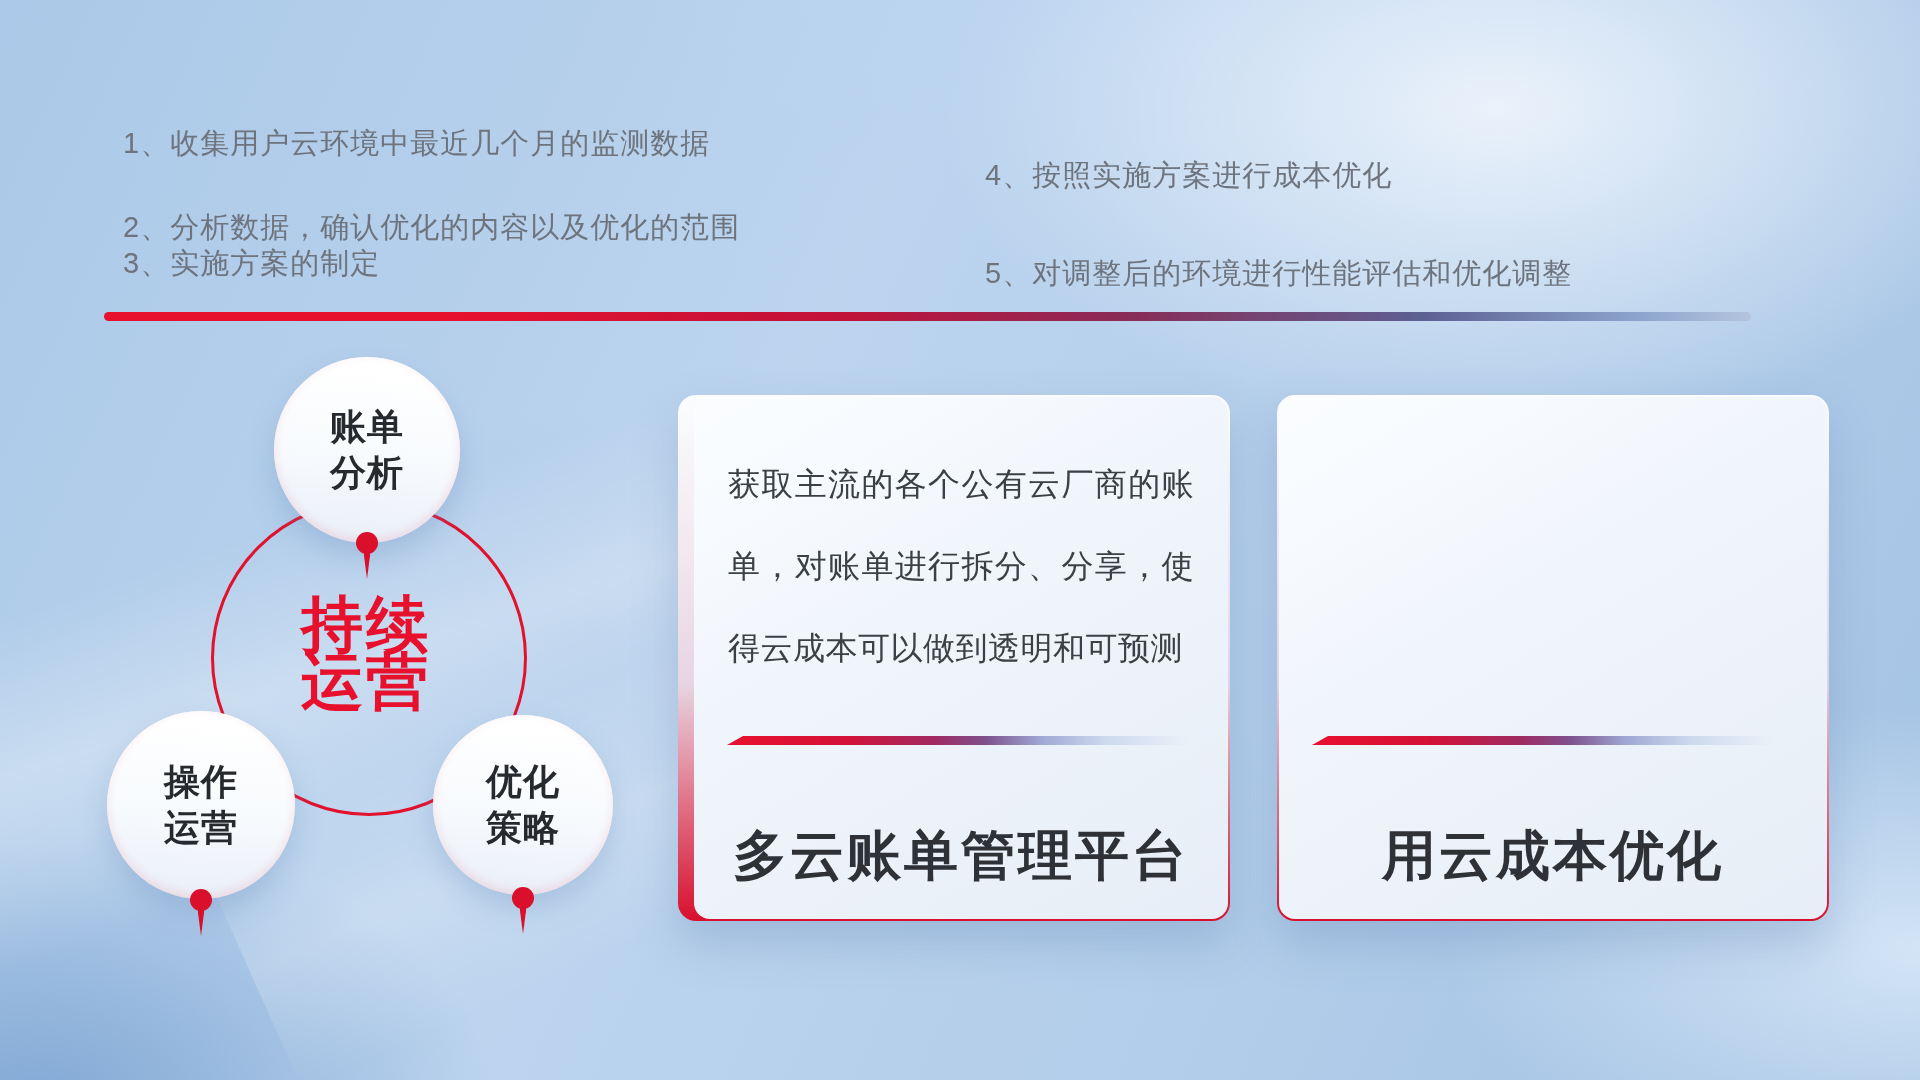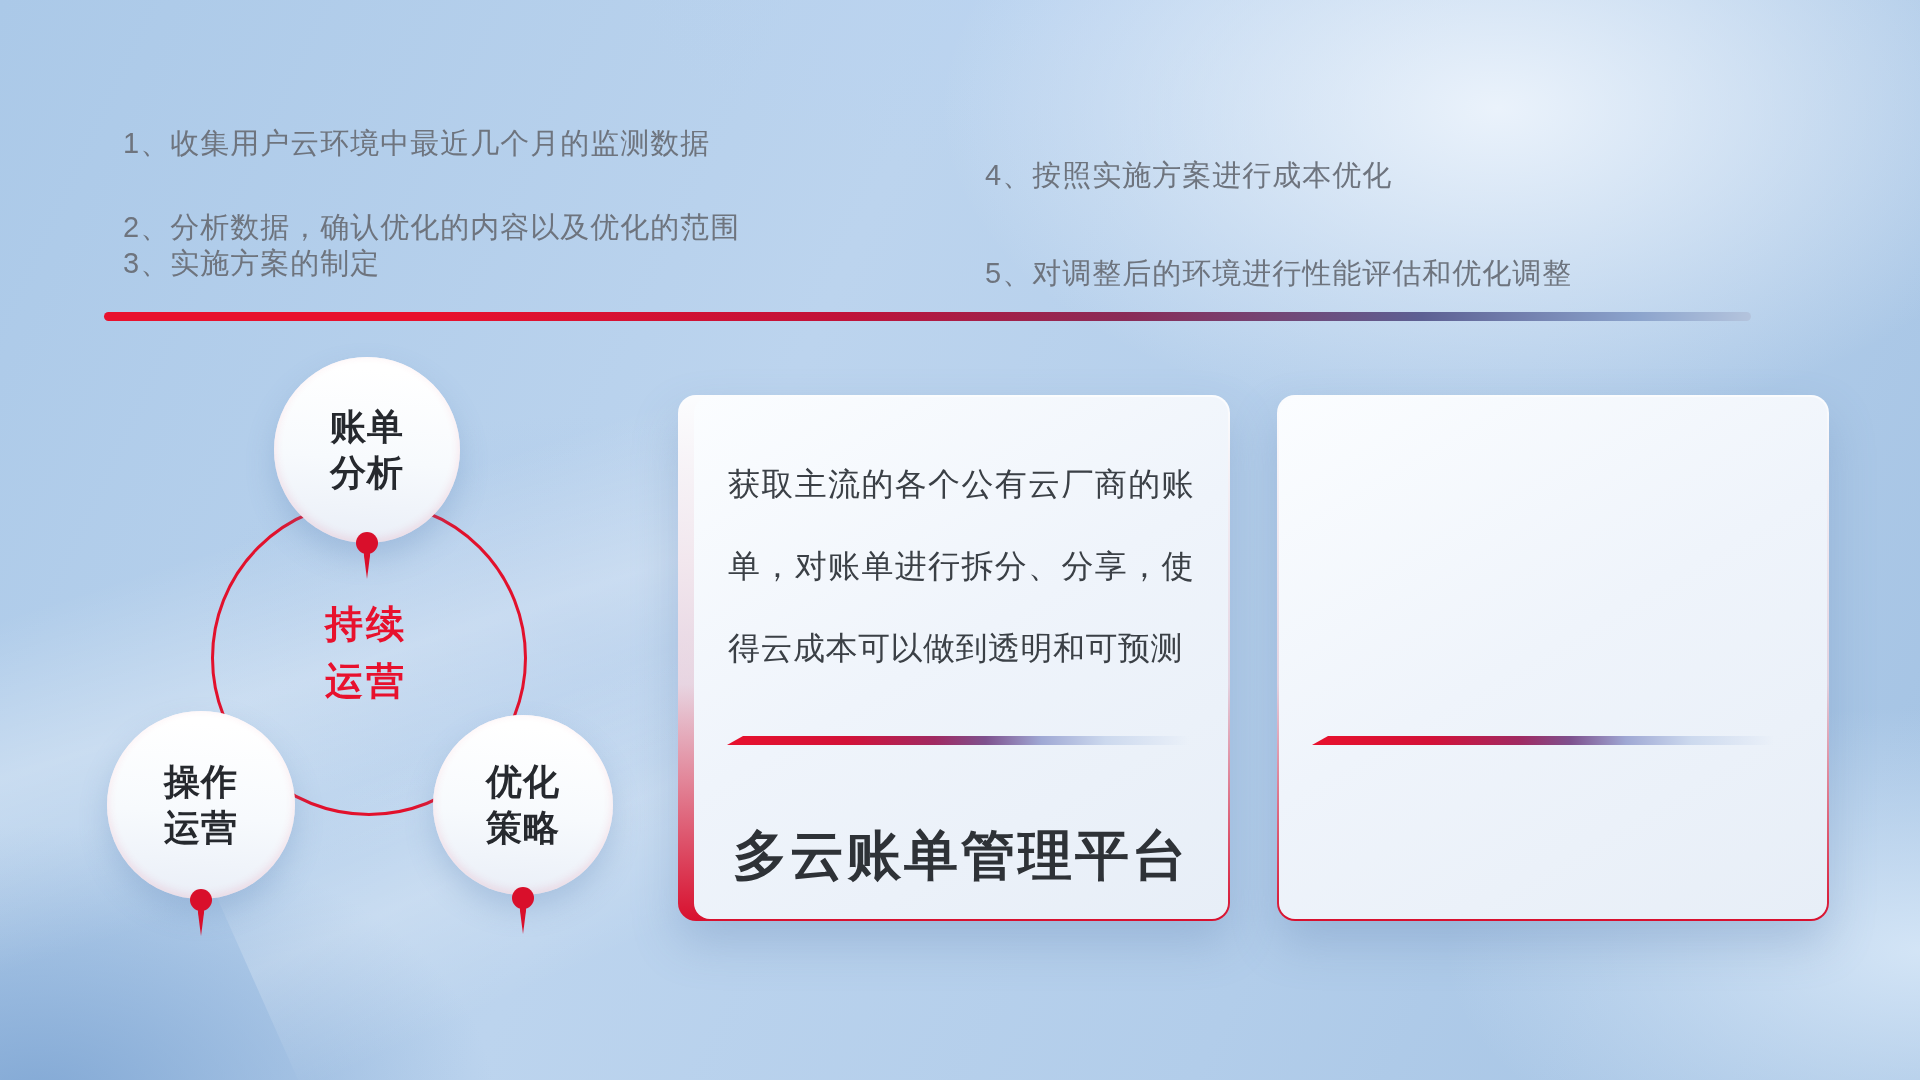--- a/index.html
+++ b/index.html
@@ -33,21 +33,21 @@
   
   .ring{position:absolute;left:211px;top:500px;width:310px;height:310px;border:3px solid #e2112c;border-radius:50%;z-index:1;}
   .node{position:absolute;border-radius:50%;z-index:2;display:flex;flex-direction:column;align-items:center;justify-content:center;
     text-align:center;color:#26292e;font-weight:600;font-size:36px;line-height:46px;letter-spacing:1px;
     background:linear-gradient(185deg,#ffffff 10%,#f7fafd 55%,#e9eef7 100%);
     box-shadow:0 14px 28px rgba(104,138,184,0.30), inset 0 -3px 10px rgba(228,60,92,0.14), inset 0 2px 4px rgba(255,255,255,0.9);}
   .node-top{left:274px;top:357px;width:186px;height:186px;}
   .node-bl{left:107px;top:711px;width:188px;height:188px;}
   .node-br{left:433px;top:715px;width:180px;height:180px;}
   .center-label{position:absolute;left:366px;top:653px;transform:translate(-50%,-50%);z-index:2;
-    color:#e8112d;font-weight:800;font-size:38px;line-height:57px;text-align:center;letter-spacing:3px;}
+    color:#e8112d;font-weight:800;font-size:62px;line-height:57px;text-align:center;letter-spacing:3px;}
   .pin{position:absolute;width:22px;height:22px;border-radius:50%;background:#d90f2b;z-index:3;}
   .pin::after{content:"";position:absolute;left:50%;top:20px;transform:translateX(-50%);
     width:7px;height:27px;background:#d90f2b;clip-path:polygon(50% 100%,0 0,100% 0);}
   .pin-top{left:356px;top:532px;}
   .pin-bl{left:190px;top:889px;}
   .pin-br{left:512px;top:887px;}
 
   
   .card{position:absolute;top:395px;width:552px;height:526px;border-radius:18px;padding:2px;box-sizing:border-box;
     background:linear-gradient(to bottom,rgba(255,255,255,0.95) 0%,rgba(246,212,220,0.72) 55%,#d8102e 100%);
@@ -108,15 +108,16 @@
     <div class="card-inner">
       <div class="card-body">获取主流的各个公有云厂商的账单，对账单进行拆分、分享，使得云成本可以做到透明和可预测</div>
       <div class="card-divider"></div>
       <div class="card-title">多云账单管理平台</div>
     </div>
   </div>
 
   <div class="card card-2">
     <div class="card-inner">
       <div class="card-divider"></div>
+      <div class="card-title">用云成本优化</div>
     </div>
   </div>
 </div>
 
 </body></html>

